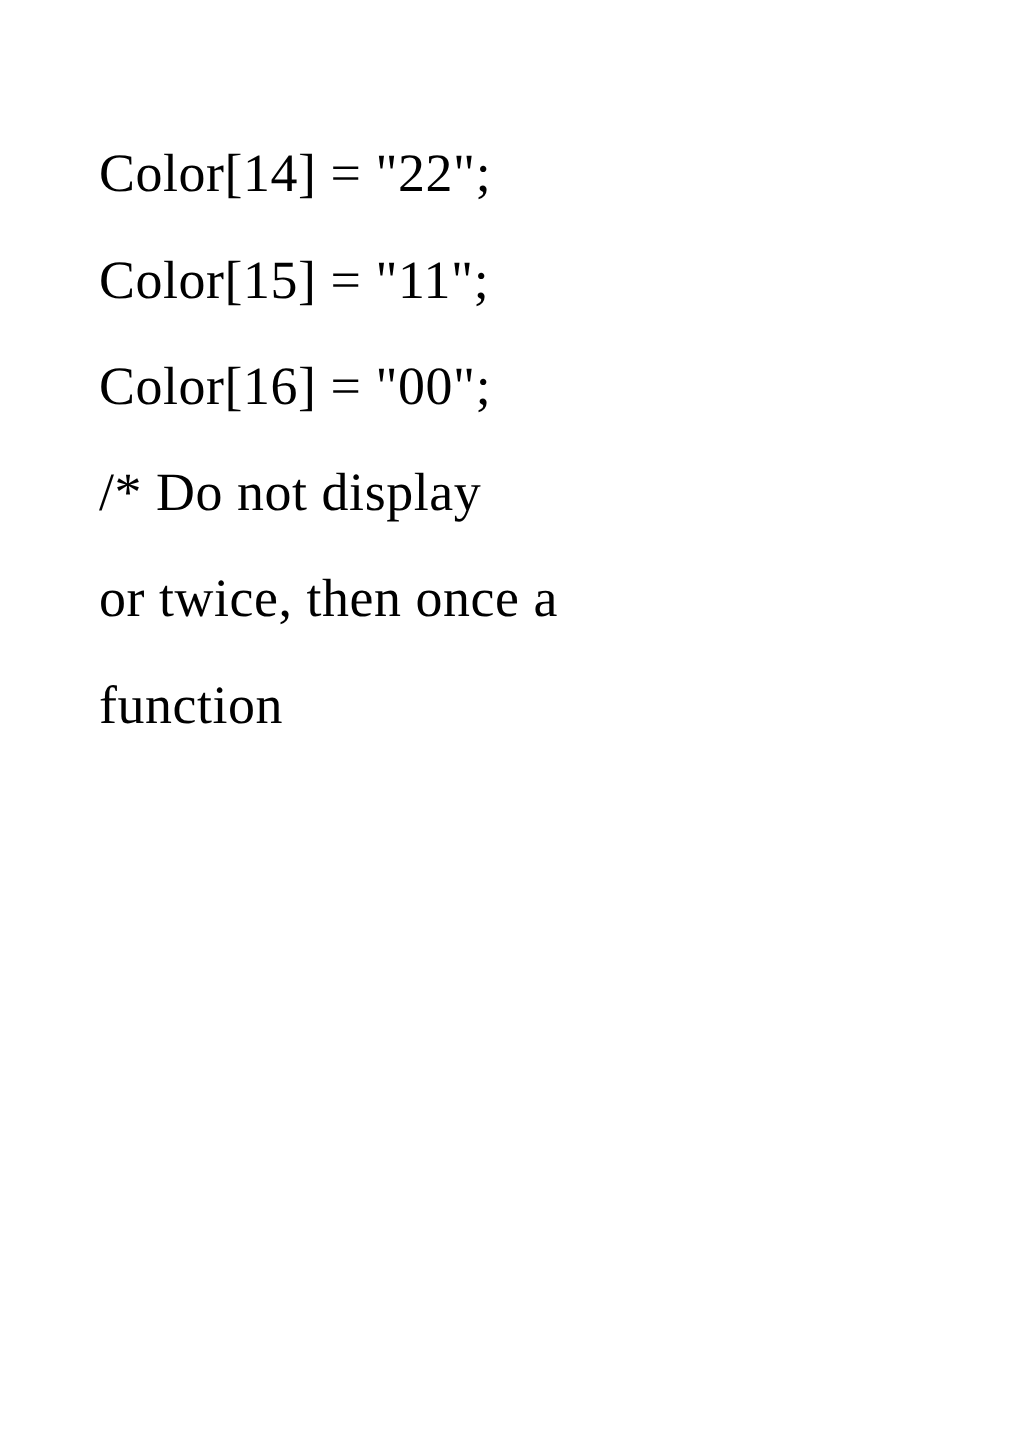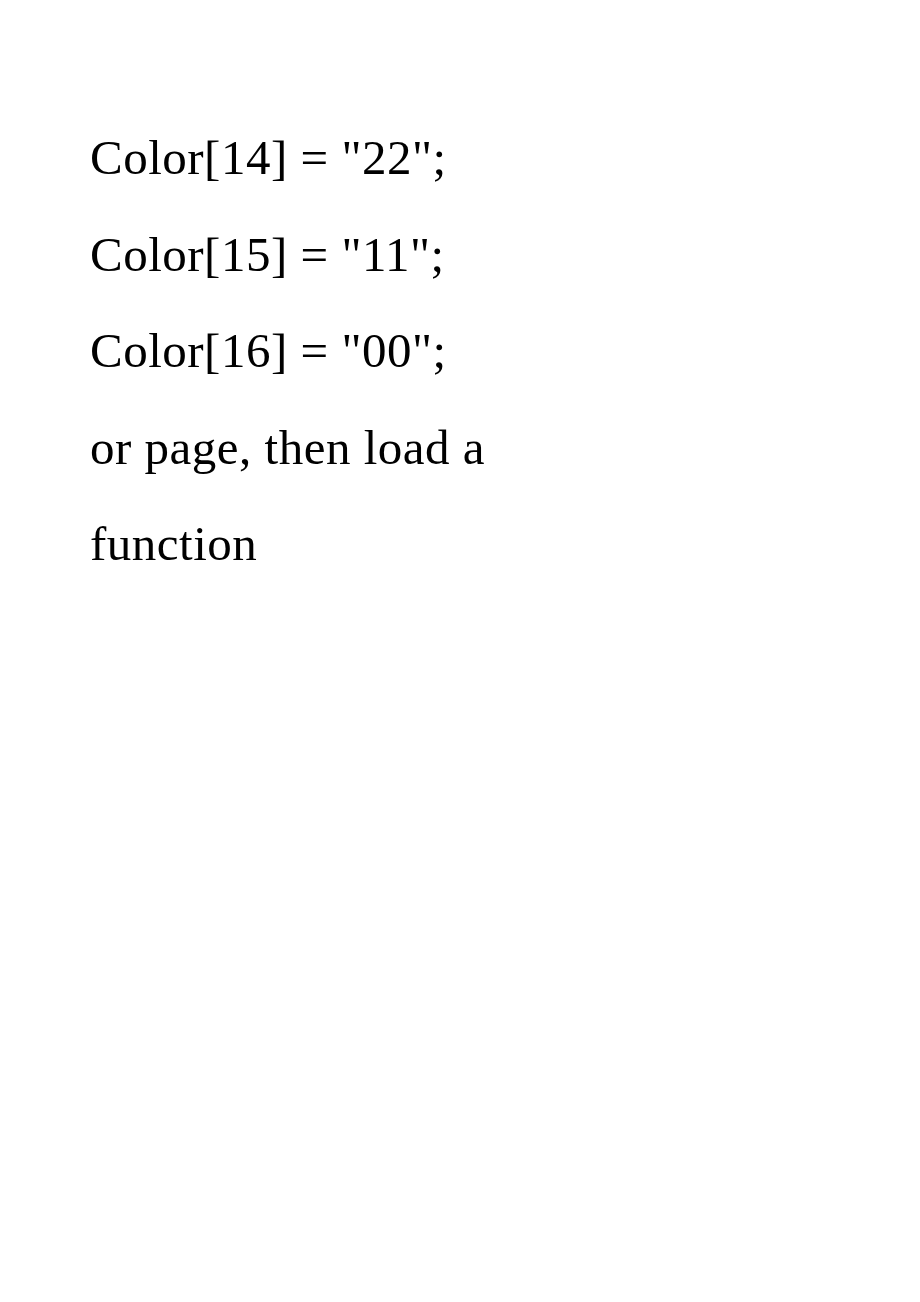--- a/index.html
+++ b/index.html
@@ -21,15 +21,16 @@
     white-space: pre;
   }
 </style>
 </head>
 <body>
 
 <div class="page">
   <div class="line">Color[14] = "22";</div>
   <div class="line">Color[15] = "11";</div>
   <div class="line">Color[16] = "00";</div>
-  <div class="line">or page, then load a</div>
+  <div class="line">/* Do not display</div>
+  <div class="line">or twice, then once a</div>
   <div class="line">function</div>
 </div>
 
 </body></html>

